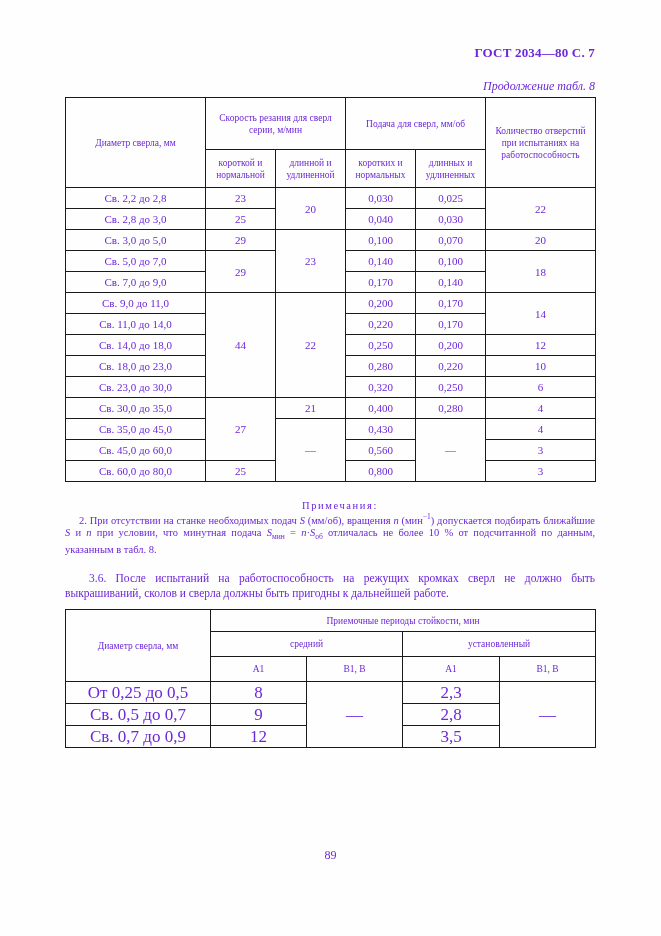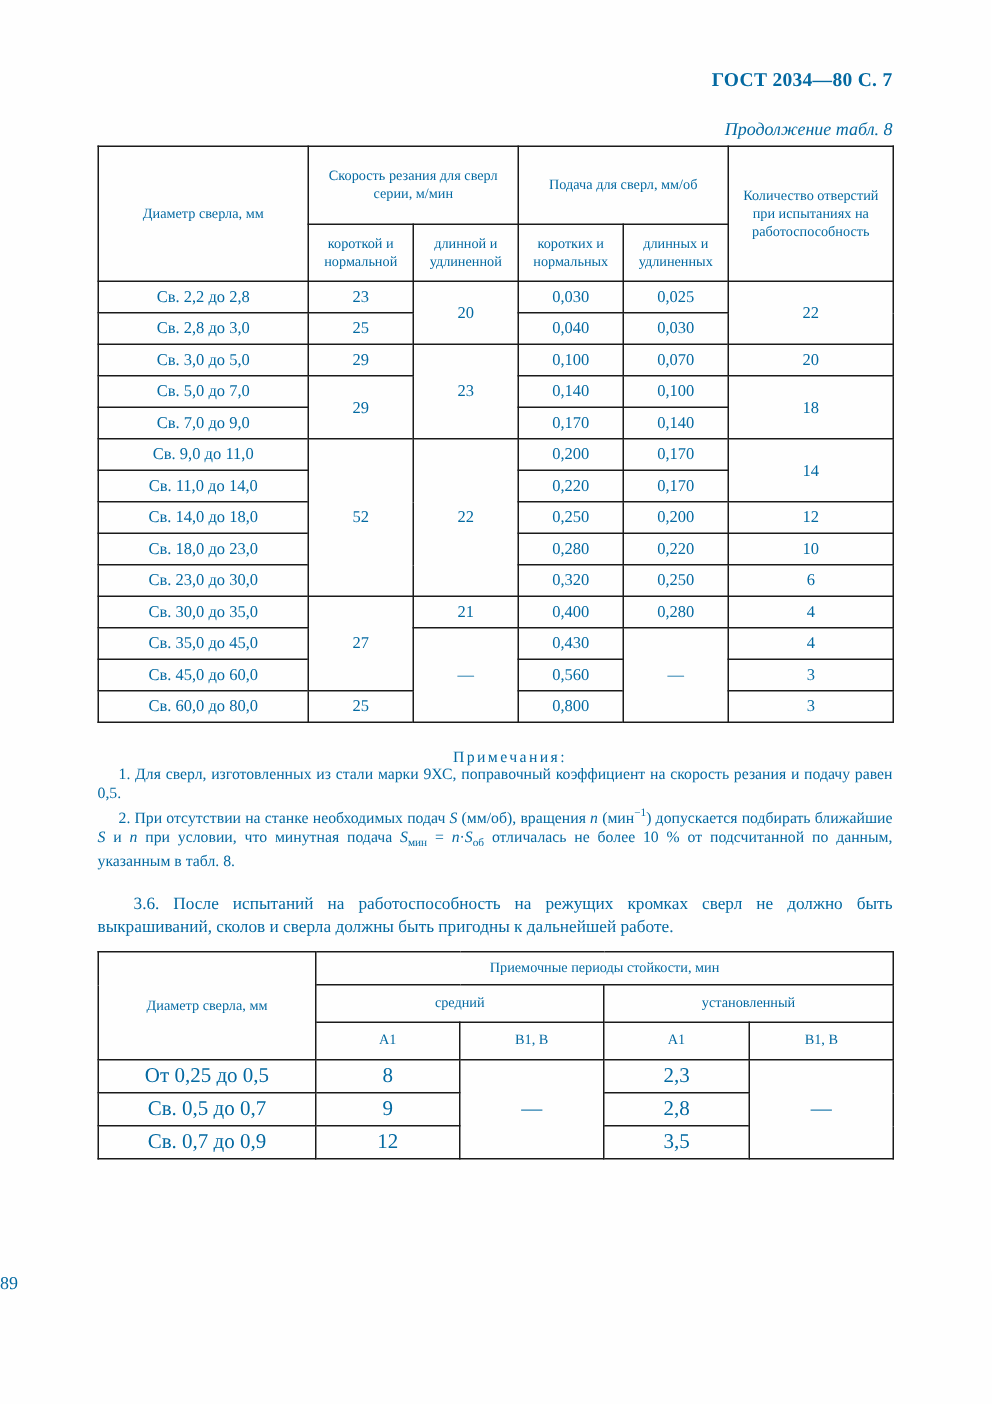--- a/index.html
+++ b/index.html
@@ -1,19 +1,19 @@
 <!DOCTYPE html>
 <html><head>
 <meta charset="utf-8">
 <style>
   * { margin:0; padding:0; box-sizing:border-box; }
   html,body { background:#ffffff; }
   .page {
     position:relative; width:661px; height:936px; margin:0 auto;
-    background:#fefefe; color:#0369a1;
+    background:#fefefe; color:#6d28d9;
     font-family:"Liberation Serif", serif;
     overflow:hidden;
   }
   .doc-header {
     position:absolute; top:45px; right:66px;
     font-weight:bold; font-size:13px; letter-spacing:.2px;
   }
   .continuation {
     position:absolute; top:79px; right:66px;
     font-style:italic; font-size:12px;
@@ -42,24 +42,24 @@
   .para.first { margin-top:15px; }
   .t9-caption {
     margin-top:14px; text-align:right; padding-right:32px;
     font-size:11px; letter-spacing:2.2px;
   }
   .t9 { margin-top:8px; width:530px; }
   .t9 th { font-size:9.5px; line-height:12px; padding:2px 6px; }
   .t9 thead tr:nth-child(1) th:last-child { height:22px;text-align:center; }
   .t9 thead tr:nth-child(2) th { height:25px; }
   .t9 thead tr:nth-child(3) th { height:25px; }
-  .t9 td { font-size:14px; height:22px; padding:0 4px;font-family:Liberation Serif, serif; }
+  .t9 td { font-size:17px; height:22px; padding:0 4px;font-family:Liberation Serif, serif; }
   .page-number {
     position:absolute; top:848px; left:0; width:661px;
-    text-align:left; font-size:12px;
+    text-align:center; font-size:12px;
   }
 </style>
 </head>
 <body>
 
 <div class="page">
 
   <div class="doc-header">ГОСТ 2034—80 С. 7</div>
   <div class="continuation">Продолжение табл. 8</div>
 
@@ -116,21 +116,21 @@
           <td>0,100</td>
           <td rowspan="2">18</td>
         </tr>
         <tr>
           <td>Св. 7,0 до 9,0</td>
           <td>0,170</td>
           <td>0,140</td>
         </tr>
         <tr>
           <td>Св. 9,0 до 11,0</td>
-          <td rowspan="5">52</td>
+          <td rowspan="5">44</td>
           <td rowspan="5">22</td>
           <td>0,200</td>
           <td>0,170</td>
           <td rowspan="2">14</td>
         </tr>
         <tr>
           <td>Св. 11,0 до 14,0</td>
           <td>0,220</td>
           <td>0,170</td>
         </tr>
@@ -176,21 +176,20 @@
           <td>Св. 60,0 до 80,0</td>
           <td>25</td>
           <td>0,800</td>
           <td>3</td>
         </tr>
       </tbody>
     </table>
 
   <div class="text-block">
     <div class="notes-title">Примечания:</div>
-    <div class="note">1. Для сверл, изготовленных из стали марки 9ХС, поправочный коэффициент на скорость резания и подачу равен 0,5.</div>
     <div class="note"><span>2. При отсутствии на станке необходимых подач </span><i>S</i><span> (мм/об), вращения </span><i>n</i><span> (мин</span><sup>−1</sup><span>) допускается подбирать ближайшие </span><i>S</i><span> и </span><i>n</i><span> при условии, что минутная подача </span><i>S</i><sub>мин</sub><span> = </span><i>n</i><span>·</span><i>S</i><sub>об</sub><span> отличалась не более 10 % от подсчитанной по данным, указанным в табл. 8.</span></div>
 
     <div class="para first">3.6. После испытаний на работоспособность на режущих кромках сверл не должно быть выкрашиваний, сколов и сверла должны быть пригодны к дальнейшей работе.</div>
 
 
     <table class="t9">
       <colgroup>
         <col style="width:145px">
           <col style="width:96px">
           <col style="width:96px">

